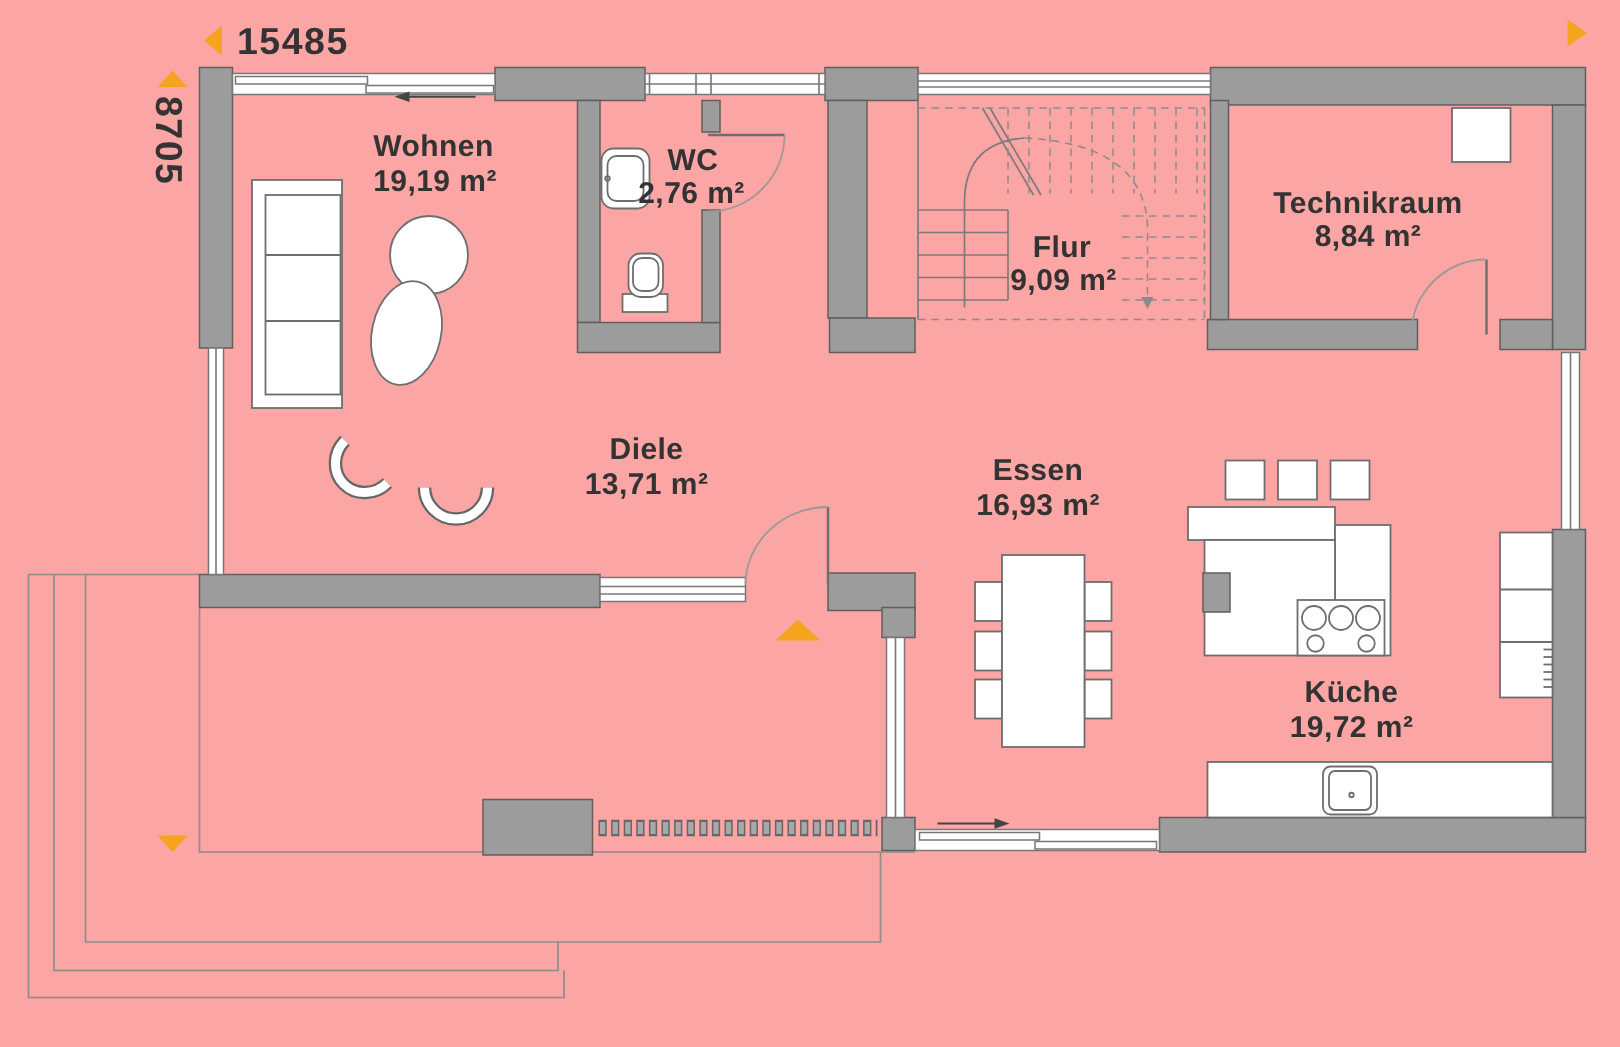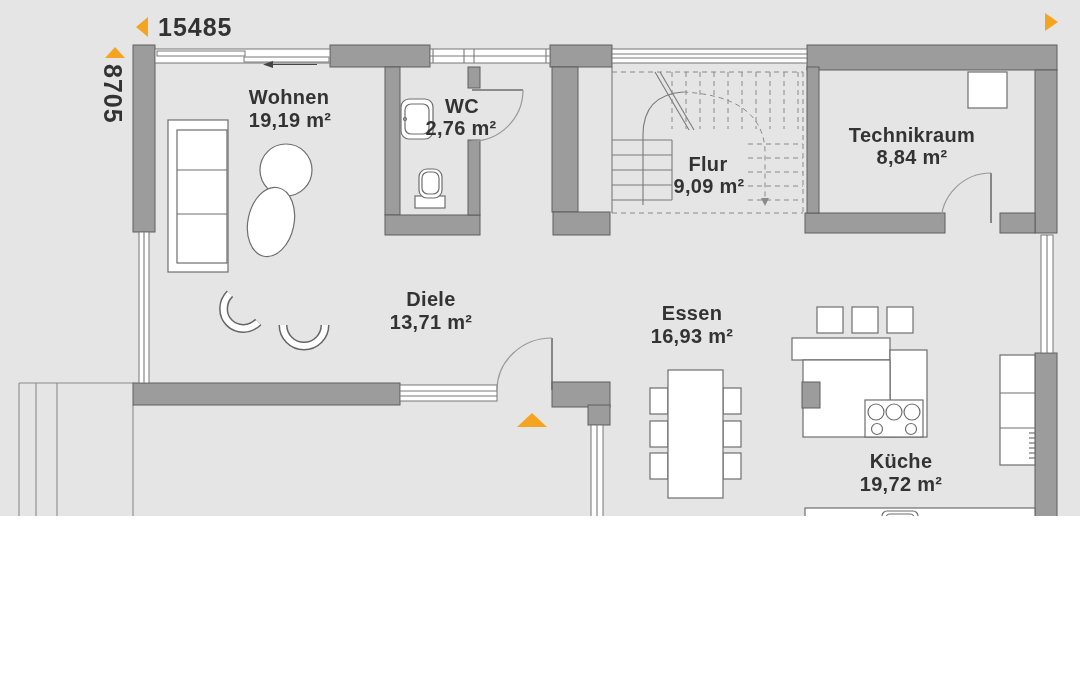--- a/index.html
+++ b/index.html
@@ -1,16 +1,16 @@
 <!DOCTYPE html>
 <html><head>
 <meta charset="utf-8">
 <style>
   html,body{margin:0;padding:0;background:#ffffff;}
-  .stage{position:relative;width:1080px;height:516px;background:#e5e5e5;overflow:hidden;
+  .stage{position:relative;width:1080px;height:698px;background:#fca5a5;overflow:hidden;
          font-family:"Liberation Sans", sans-serif;}
   svg{position:absolute;left:0;top:0;}
   text{fill:#333333;}
   .room-name,.room-area{font-size:20px;font-weight:600;letter-spacing:.3px;}
   .dim-label{font-size:25px;font-weight:600;letter-spacing:1px;}
   .wall{fill:#9c9c9c;stroke:#5f5f5f;stroke-width:1;}
   .win{fill:#ffffff;stroke:#777777;stroke-width:1;}
   .thin{stroke:#7a7a7a;stroke-width:1.1;fill:none;}
   .thin2{stroke:#8c8c8c;stroke-width:1.1;fill:none;}
   .furn{fill:#ffffff;stroke:#6e6e6e;stroke-width:1.2;}

